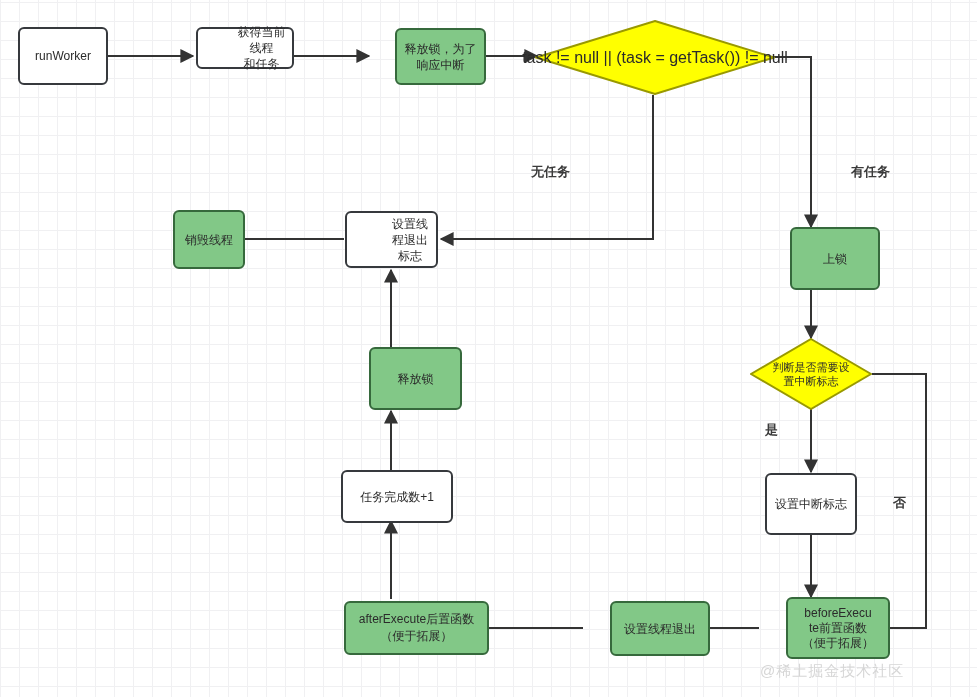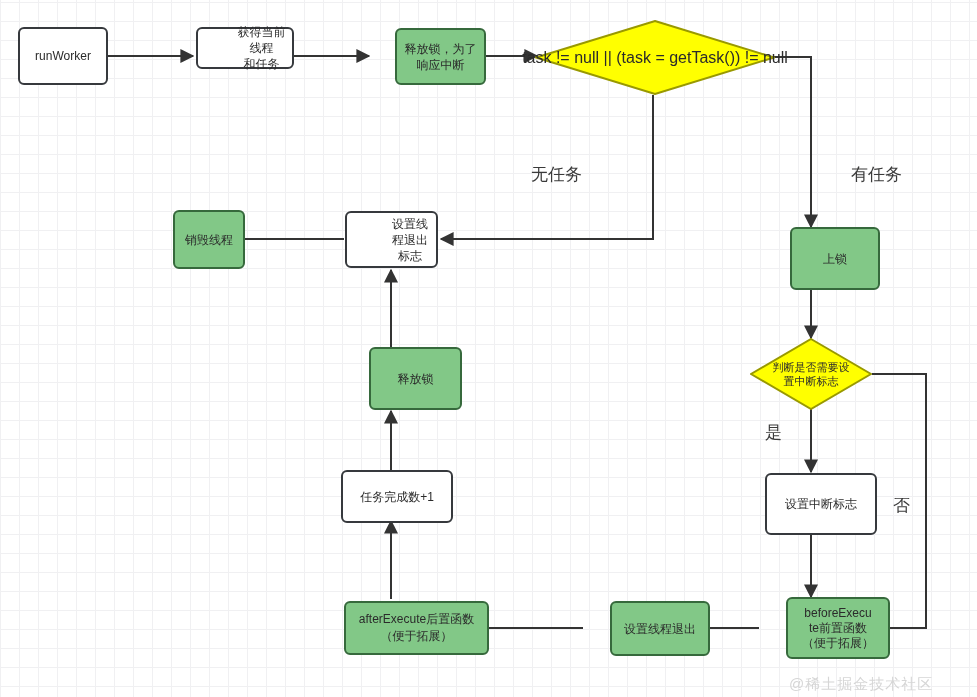--- a/index.html
+++ b/index.html
@@ -71,23 +71,24 @@
   .diamond .dlabel {
     position: relative;
     z-index: 2;
     white-space: pre-line;
     padding: 0 2px;
   }
   #diamond-task .dlabel { white-space: nowrap; font-size: 16px; }
 
   .edge-label {
     position: absolute;
-    font-size: 17px;
+    font-size: 13px;
     color: #3a3a3a;
     white-space: nowrap;
+    font-weight: bold;
   }
   .watermark {
     position: absolute;
     font-size: 15px;
     color: #d6d6d6;
     letter-spacing: 1px;
     white-space: nowrap;
     user-select: none;
   }
 </style>
@@ -162,21 +163,21 @@
   </div>
 
   <div class="diamond" id="diamond-interrupt" style="left:750px; top:338px; width:122px; height:72px; font-size:11px; line-height:14px;">
     <svg class="shape" viewBox="0 0 122 72" preserveAspectRatio="none">
       <polygon points="61,1 121,36 61,71 1,36" fill="#ffff00" stroke="#999900" stroke-width="2"></polygon>
     </svg>
     <span class="dlabel">判断是否需要设
 置中断标志</span>
   </div>
 
-  <div class="node" id="node-set-interrupt-flag" style="left:765px; top:473px; width:112px; height:62px;">
+  <div class="node" id="node-set-interrupt-flag" style="left:765px; top:473px; width:92px; height:62px;">
     <span class="node-text">设置中断标志</span>
   </div>
 
   <div class="node green" id="node-before-execute" style="left:762px; top:597px; width:104px; height:62px; line-height:15px;align-items:center;">
     <span class="node-text">beforeExecu
 te前置函数
 （便于拓展）</span>
   </div>
 
   <div class="node green" id="node-run-task" style="left:586px; top:601px; width:100px; height:55px;">
@@ -206,15 +207,15 @@
   </div>
 
   <div class="edge-label" style="left:531px; top:163px;">无任务</div>
 
   <div class="edge-label" style="left:851px; top:163px;">有任务</div>
 
   <div class="edge-label" style="left:765px; top:421px;">是</div>
 
   <div class="edge-label" style="left:893px; top:494px;">否</div>
 
-  <div class="watermark" style="left:789px; top:662px;margin-top:13px;">@稀土掘金技术社区</div>
+  <div class="watermark" style="left:760px; top:662px;">@稀土掘金技术社区</div>
 
 </div>
 
 </body></html>

